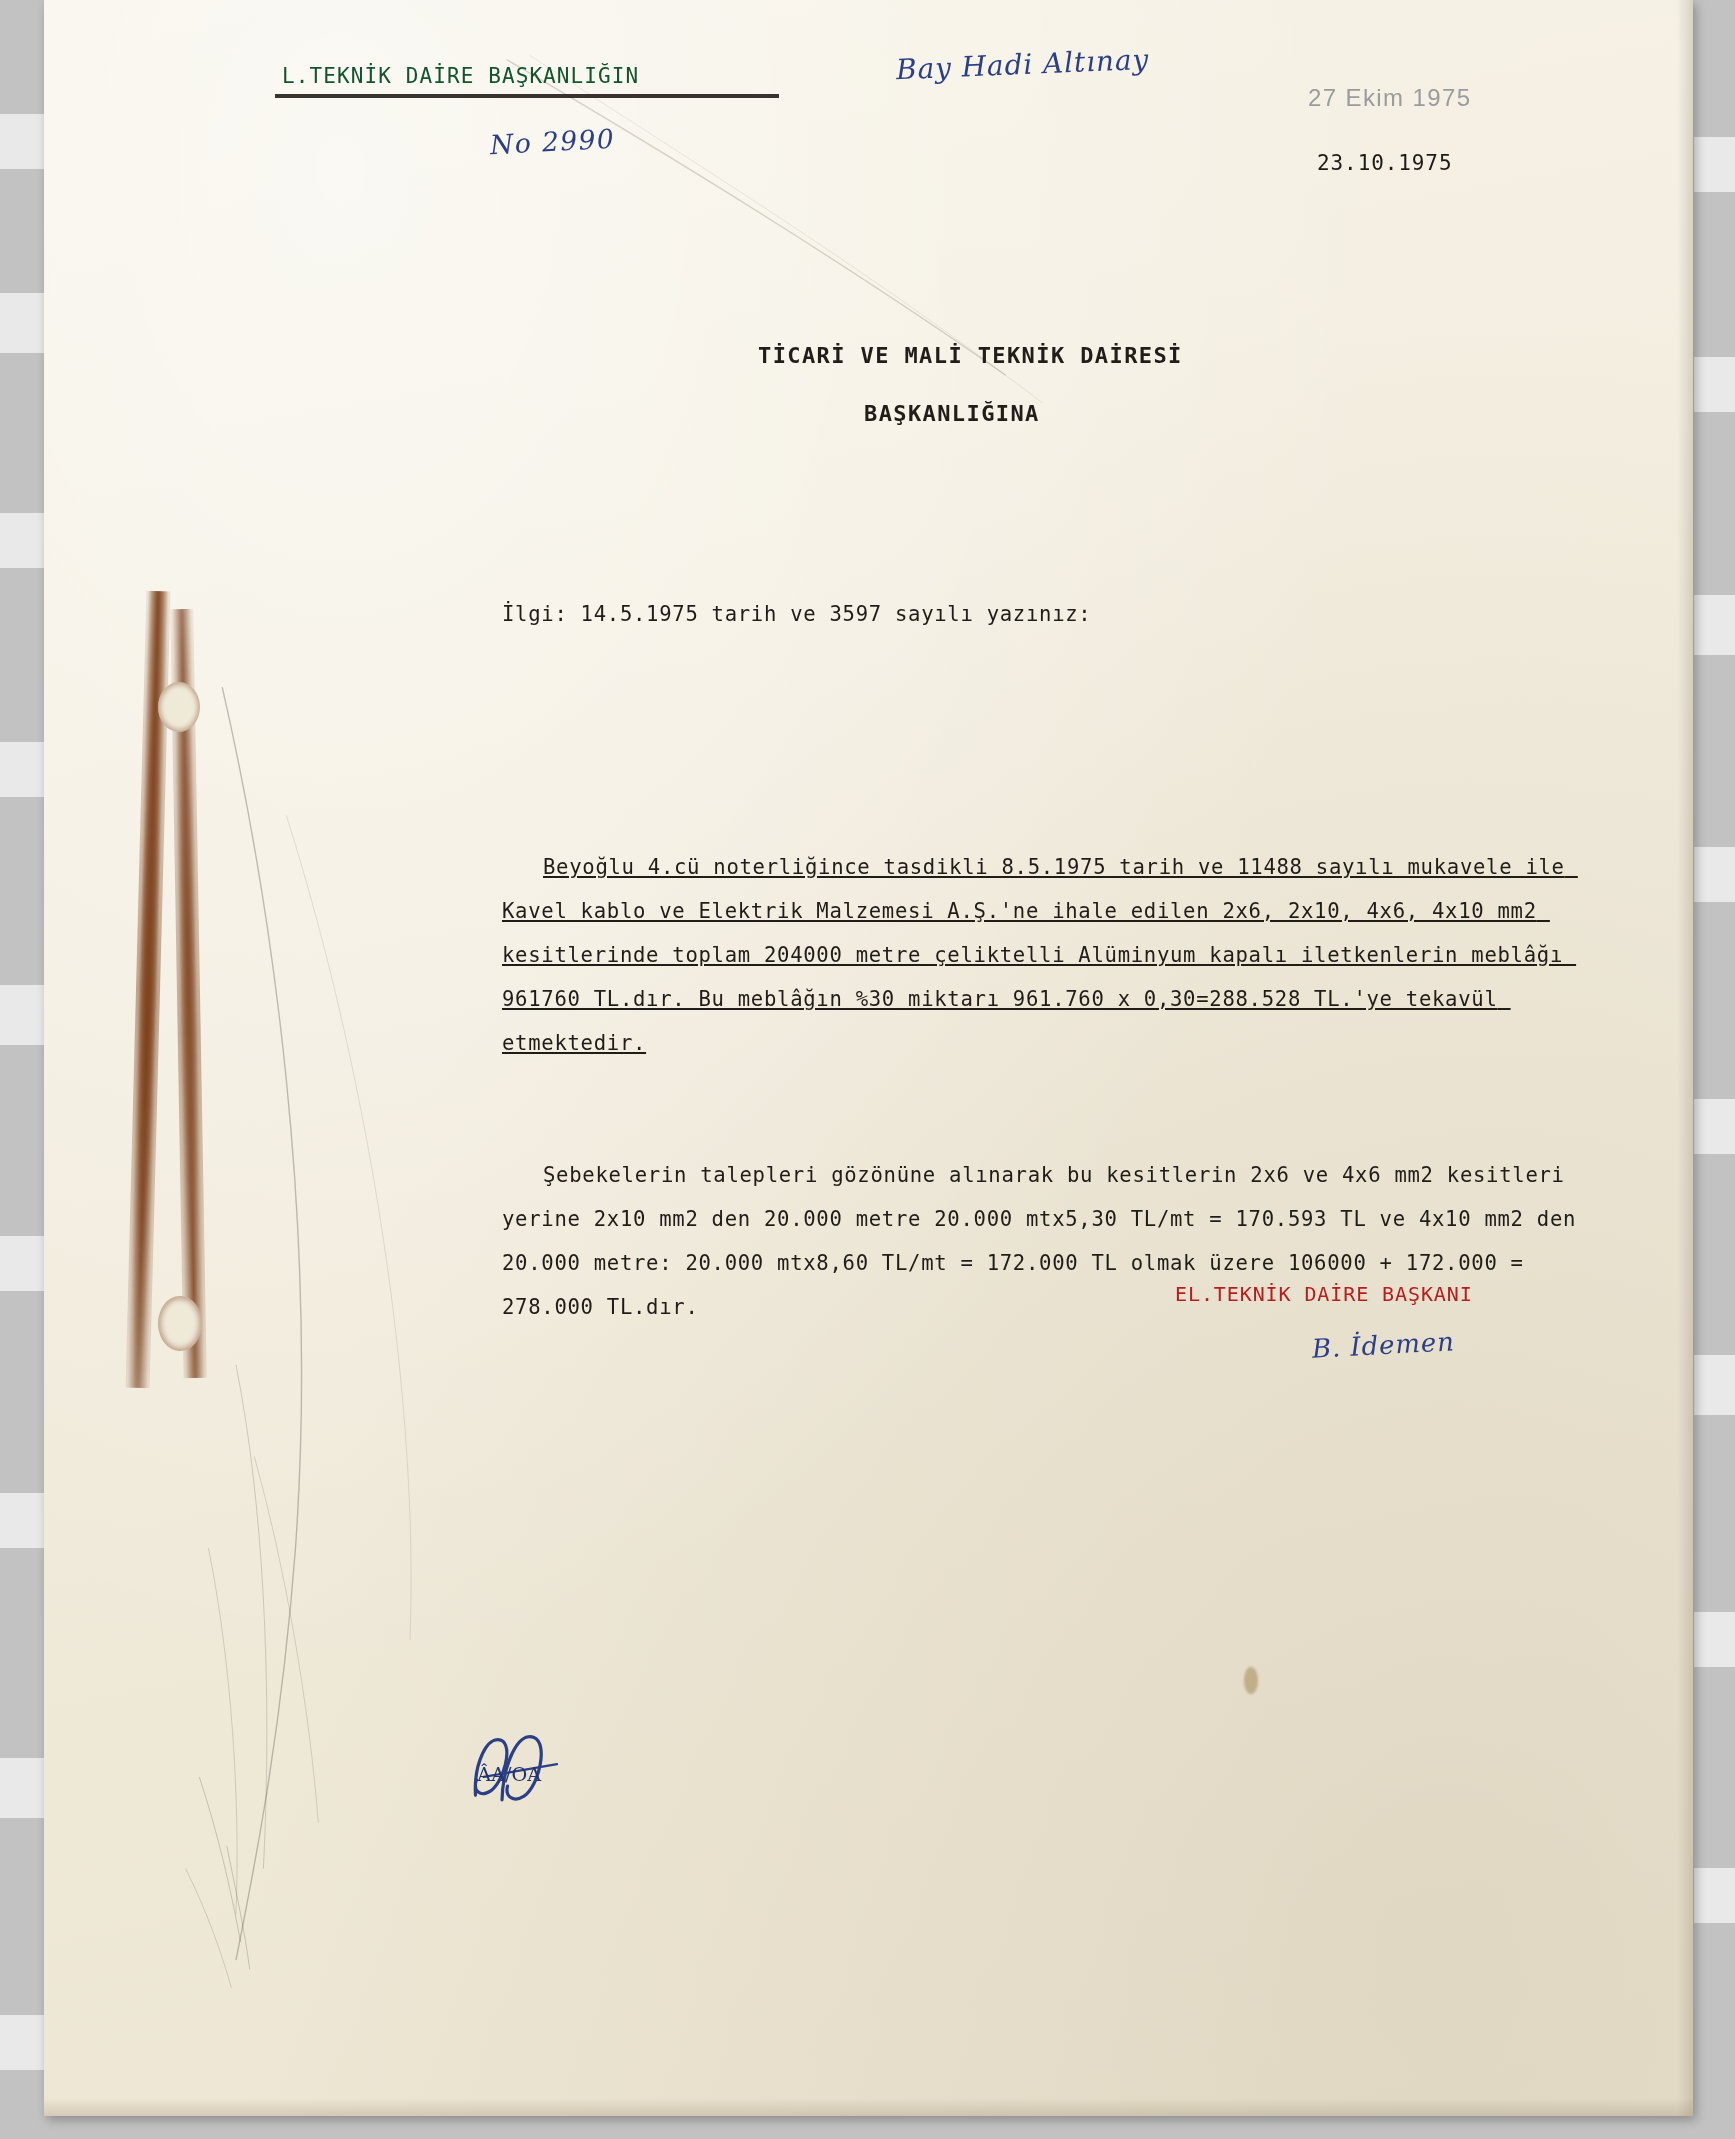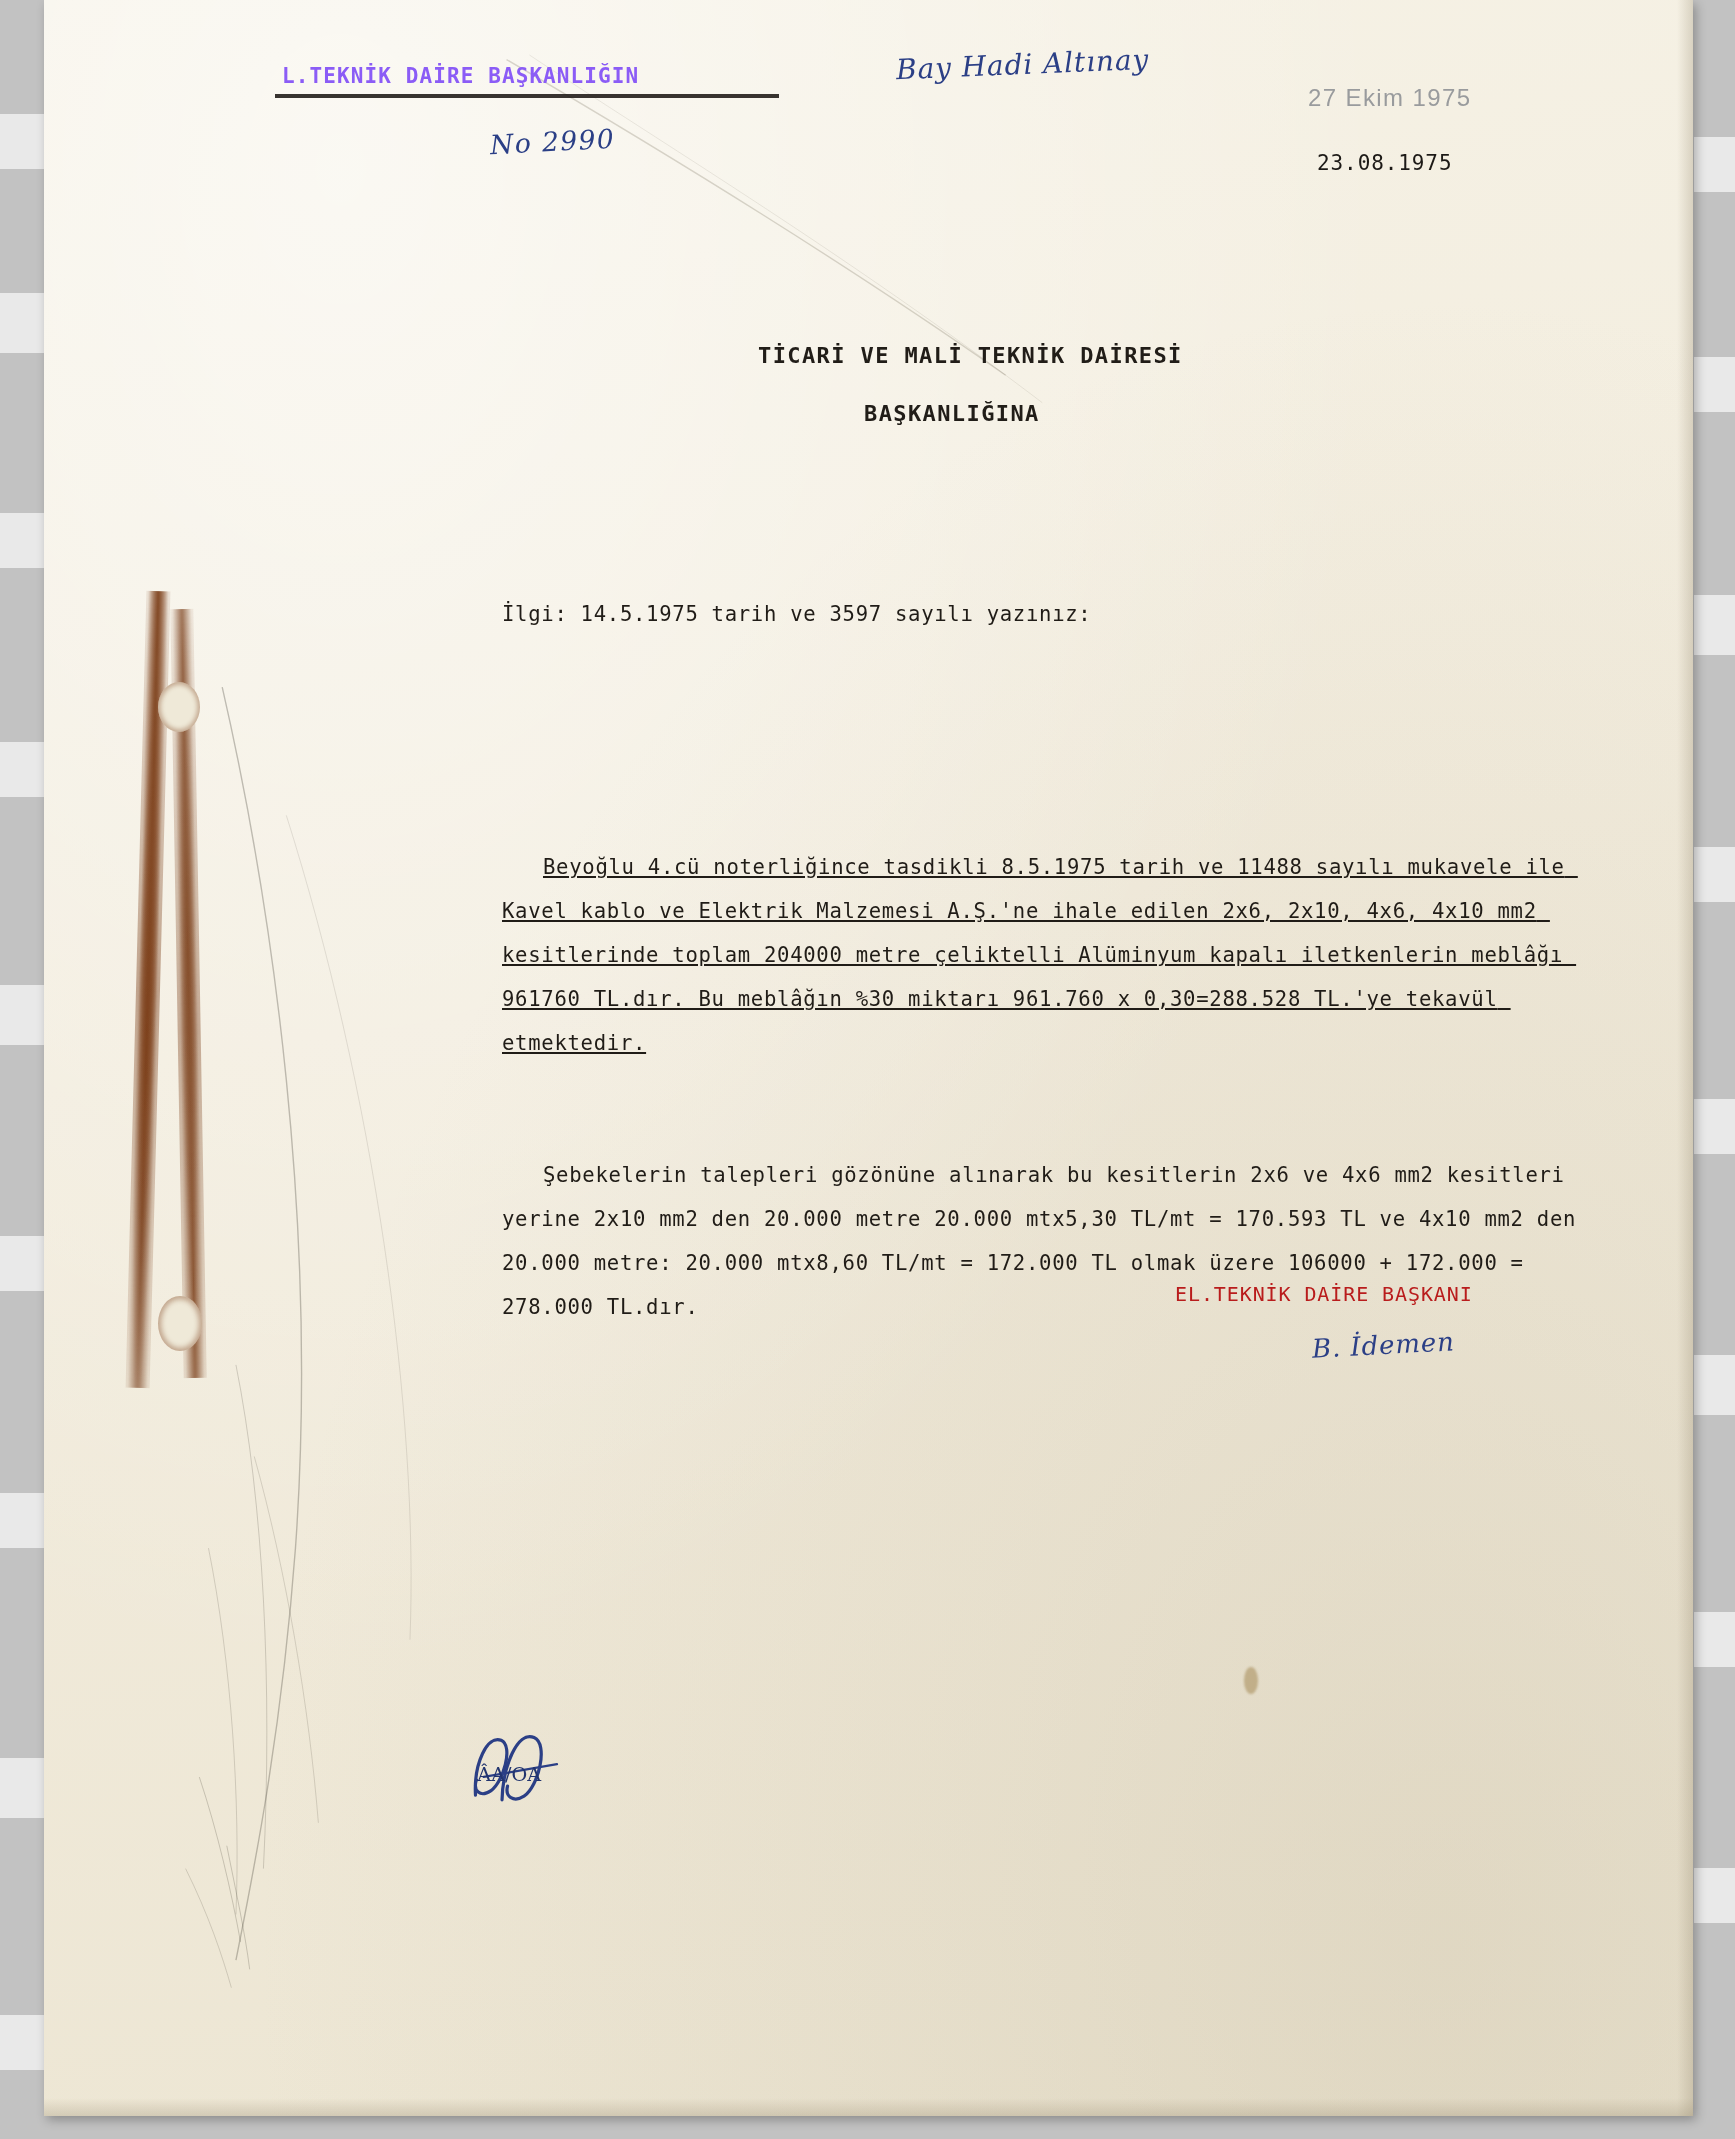--- a/index.html
+++ b/index.html
@@ -70,23 +70,23 @@
     color: #1d1a17;
     font-family: "DejaVu Sans Mono", monospace;
     letter-spacing: 0.7px;
     white-space: pre;
   }
 
   .header-stamp {
     left: 238px;
     top: 64px;
     font-size: 21px;
-    font-weight: 700;
+    font-weight: 400;
     letter-spacing: 1.1px;
-    color: #8b5cf6;
+    color: #14532d;
   }
   .header-rule {
     position: absolute;
     left: 231px;
     top: 94px;
     width: 504px;
     height: 4.1px;
     background: #1c1814;
     opacity: 0.88;
   }
@@ -313,21 +313,21 @@
 
   <div class="typed header-stamp">L.TEKNİK DAİRE BAŞKANLIĞIN</div>
   <div class="header-rule"></div>
 
   <div class="ink ink-name">Bay Hadi Altınay</div>
 
   <div class="ink ink-no">No 2990</div>
 
   <div class="rubber-stamp">27 Ekim 1975</div>
 
-  <div class="typed date-typed">23.08.1975</div>
+  <div class="typed date-typed">23.10.1975</div>
 
   <div class="typed addr">TİCARİ VE MALİ TEKNİK DAİRESİ</div>
   <div class="typed addr2">BAŞKANLIĞINA</div>
 
   <div class="body-block">
     <span class="ilgi">İlgi: 14.5.1975 tarih ve 3597 sayılı yazınız:</span>
     <span class="gap"></span>
     <span style="display:block;text-indent:41px;text-decoration:underline;">Beyoğlu 4.cü noterliğince tasdikli 8.5.1975 tarih ve 11488 sayılı mukavele ile Kavel kablo ve Elektrik Malzemesi A.Ş.'ne ihale edilen 2x6, 2x10, 4x6, 4x10 mm2 kesitlerinde toplam 204000 metre çeliktelli Alüminyum kapalı iletkenlerin meblâğı 961760 TL.dır. Bu meblâğın %30 miktarı 961.760 x 0,30=288.528 TL.'ye tekavül etmektedir.</span>
     <span style="display:block;text-indent:41px;">Şebekelerin talepleri gözönüne alınarak bu kesitlerin 2x6 ve 4x6 mm2 kesitleri yerine 2x10 mm2 den 20.000 metre 20.000 mtx5,30 TL/mt = 170.593 TL ve 4x10 mm2 den 20.000 metre: 20.000 mtx8,60 TL/mt = 172.000 TL olmak üzere 106000 + 172.000 = 278.000 TL.dır.</span>
   </div>

